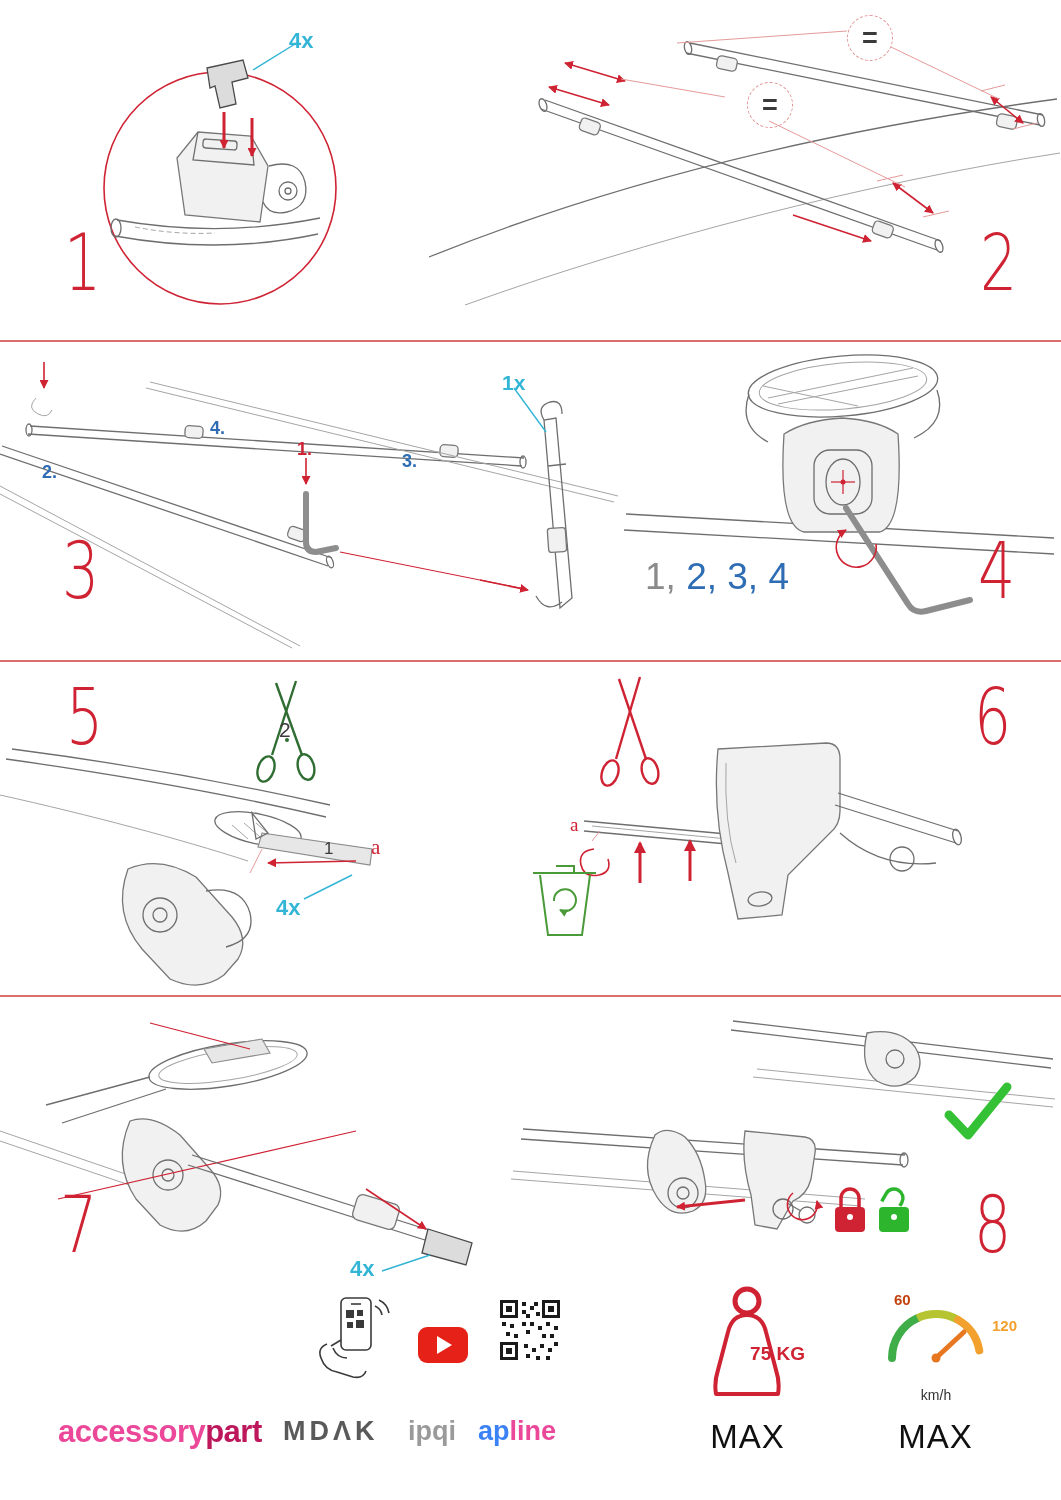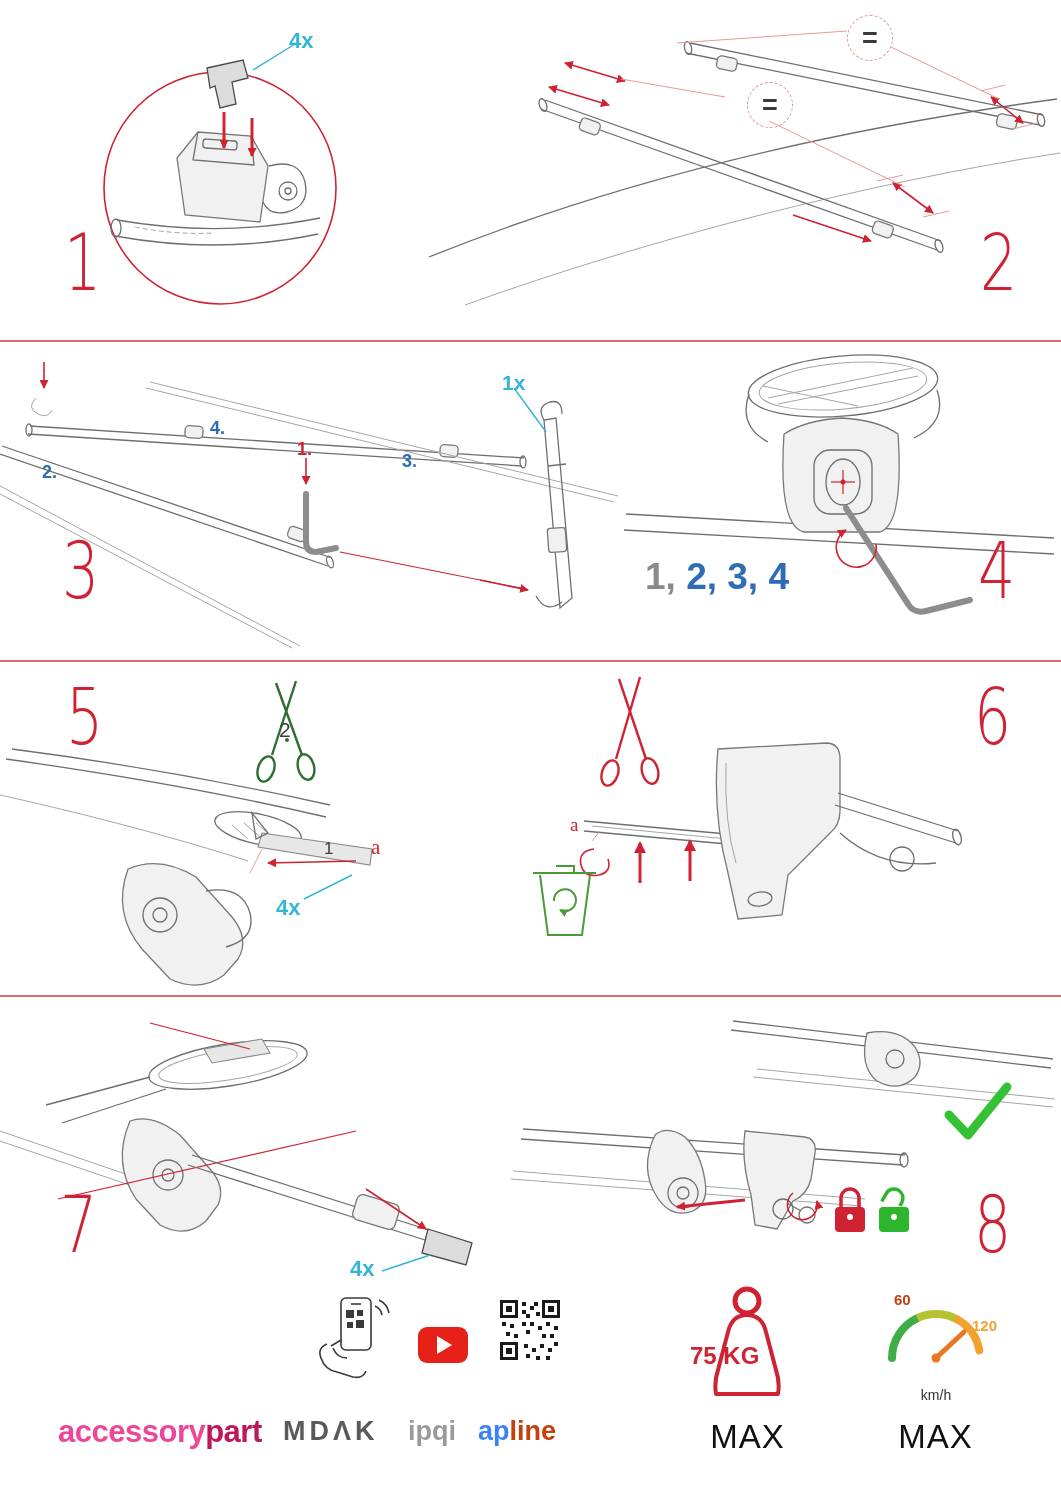--- a/index.html
+++ b/index.html
@@ -175,21 +175,21 @@
     <rect class="g" x="196" y="104" width="58" height="64" rx="16"></rect>
     <ellipse class="g" cx="225" cy="136" rx="17" ry="23"></ellipse>
     <circle cx="225" cy="136" r="2.5" fill="#cf2233"></circle>
     <line class="redhair2" x1="213" y1="136" x2="237" y2="136"></line>
     <line class="redhair2" x1="225" y1="124" x2="225" y2="148"></line>
     <g>
       <path class="key" d="M228 162 L290 258 Q296 268 308 265 L352 254"></path>
     </g>
     <path class="redth" d="M258 198 a20 20 0 1 1 -30 -14" marker-end="url(#ar4)"></path>
   </svg>
-  <div class="lbl" style="left:645px;top:558px;font-size:37px;font-weight:bold">
+  <div class="lbl" style="left:645px;top:558px;font-size:37px;font-weight:normal">
     <span style="color:#8a8a8a">1,</span><span style="color:#2e6db4;white-space:pre"> 2, 3, 4</span>
   </div>
   <div class="stepnum" style="left:978px;top:532px">4</div>
 
   <svg class="illus" style="left:0;top:663px" width="470" height="332" viewBox="0 0 470 332">
     <defs>
       <marker id="ar5" viewBox="0 0 9 9" markerWidth="9" markerHeight="9" refX="8" refY="4.5" orient="auto-start-reverse" markerUnits="userSpaceOnUse">
         <path d="M0 0 L9 4.5 L0 9 Z" fill="#cf2233"></path>
         </marker>
     </defs>
@@ -392,35 +392,35 @@
       <rect x="48" y="48" width="4" height="4" fill="#1a1a1a"></rect>
     <rect x="54" y="42" width="4" height="4" fill="#1a1a1a"></rect>
       <rect x="26" y="54" width="4" height="4" fill="#1a1a1a"></rect>
     <rect x="36" y="56" width="4" height="4" fill="#1a1a1a"></rect>
       <rect x="46" y="56" width="4" height="4" fill="#1a1a1a"></rect>
   </svg>
 
   <div class="footer-txt" style="left:283px;top:1418px;font-size:27px;color:#5a5a5a;letter-spacing:4px">MDΛK</div>
   <div class="footer-txt" style="left:408px;top:1418px;font-size:27px;color:#9a9a9a">ipqi</div>
   <div class="footer-txt" style="left:478px;top:1418px;font-size:27px">
-    <span style="color:#3b82f6">ap</span><span style="color:#c2410c">line</span>
+    <span style="color:#3b82f6">ap</span><span style="color:#ec4899">line</span>
   </div>
 
   <svg class="illus" style="left:690px;top:1284px" width="115" height="116" viewBox="0 0 115 116">
     <circle cx="57" cy="17" r="12" stroke="#cf2233" stroke-width="5" fill="none"></circle>
     <path d="M26 110 Q24 98 28 86 L38 48 Q42 31 57 31 Q72 31 76 48 L86 86 Q90 98 88 110 Z" stroke="#cf2233" stroke-width="4" fill="#ffffff" stroke-linejoin="round"></path>
   </svg>
-  <div class="footer-txt red" style="left:690px;top:1344px;width:115px;text-align:left;font-size:24px">75 KG</div>
+  <div class="footer-txt red" style="left:690px;top:1344px;width:115px;text-align:right;font-size:19px">75 KG</div>
   <div class="footer-txt" style="left:690px;top:1420px;width:115px;text-align:center;font-size:33px;color:#101010;font-weight:500;letter-spacing:1px">MAX</div>
 
   <svg class="illus" style="left:876px;top:1286px" width="120" height="110" viewBox="0 0 120 110">
     <path d="M16 72 A44 44 0 0 1 41.4 32.1" stroke="#3fae49" stroke-width="8" fill="none" stroke-linecap="round"></path>
     <path d="M41.4 32.1 A44 44 0 0 1 82 33.9" stroke="#b5c430" stroke-width="8" fill="none"></path>
     <path d="M82 33.9 A44 44 0 0 1 103.3 64.4" stroke="#f2a12e" stroke-width="8" fill="none" stroke-linecap="round"></path>
     <line x1="60" y1="72" x2="88" y2="46" stroke="#e87722" stroke-width="5" stroke-linecap="round"></line>
     <circle cx="60" cy="72" r="4.5" fill="#e87722"></circle>
   </svg>
   <div class="footer-txt" style="left:894px;top:1292px;font-size:15px;color:#c2410c">60</div>
-  <div class="footer-txt" style="left:972px;top:1318px;font-size:15px;color:#f2a12e">120</div>
+  <div class="footer-txt" style="left:992px;top:1318px;font-size:15px;color:#f2a12e">120</div>
   <div class="footer-txt" style="left:911px;top:1388px;width:50px;text-align:center;font-size:14px;color:#333;font-weight:normal">km/h</div>
   <div class="footer-txt" style="left:878px;top:1420px;width:115px;text-align:center;font-size:33px;color:#101010;font-weight:500;letter-spacing:1px">MAX</div>
 
 </div>
 
 </body></html>

